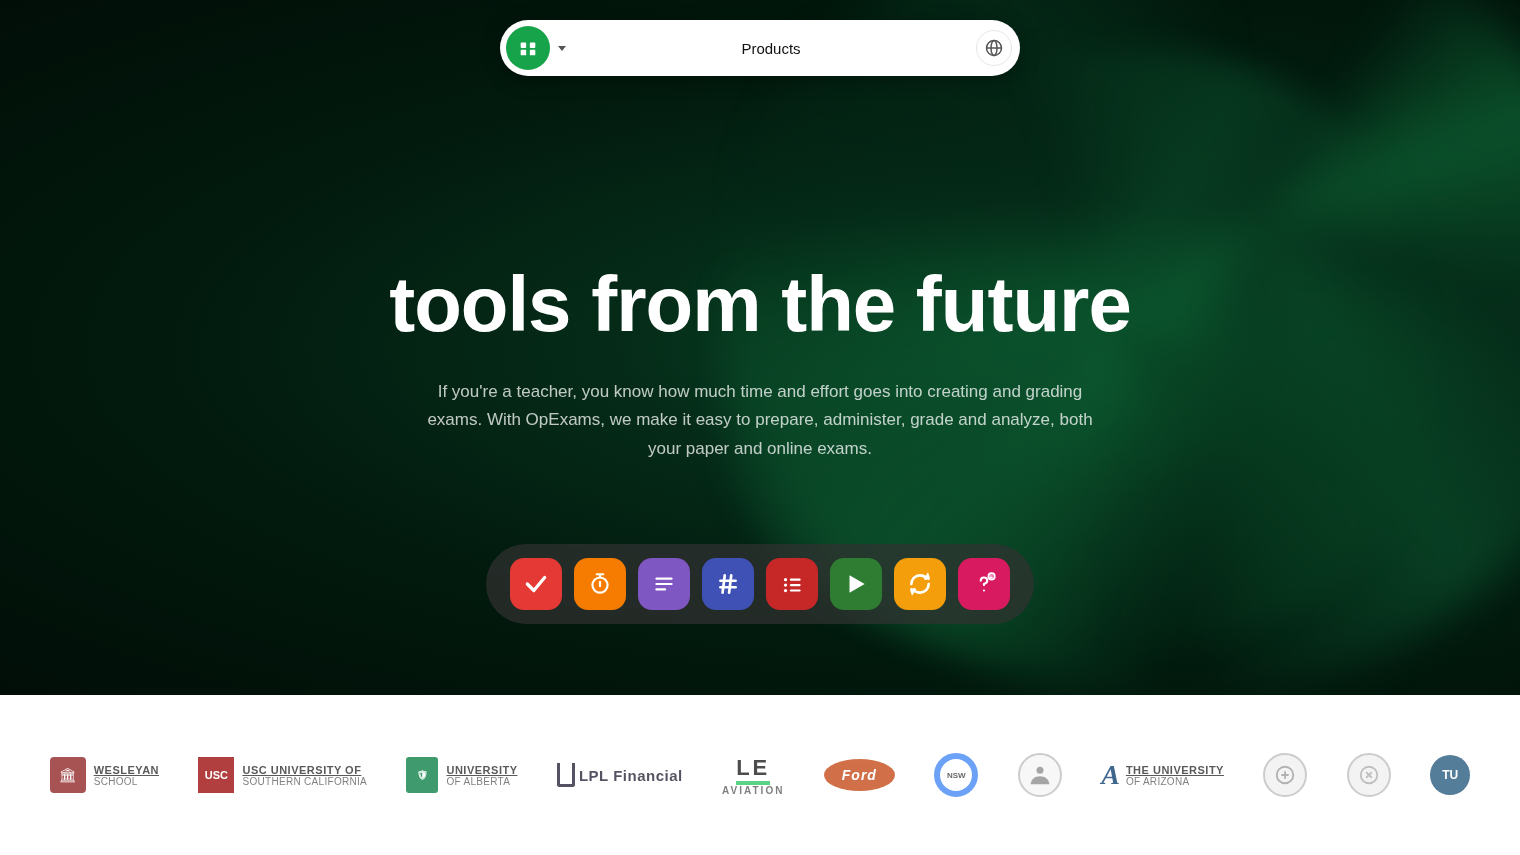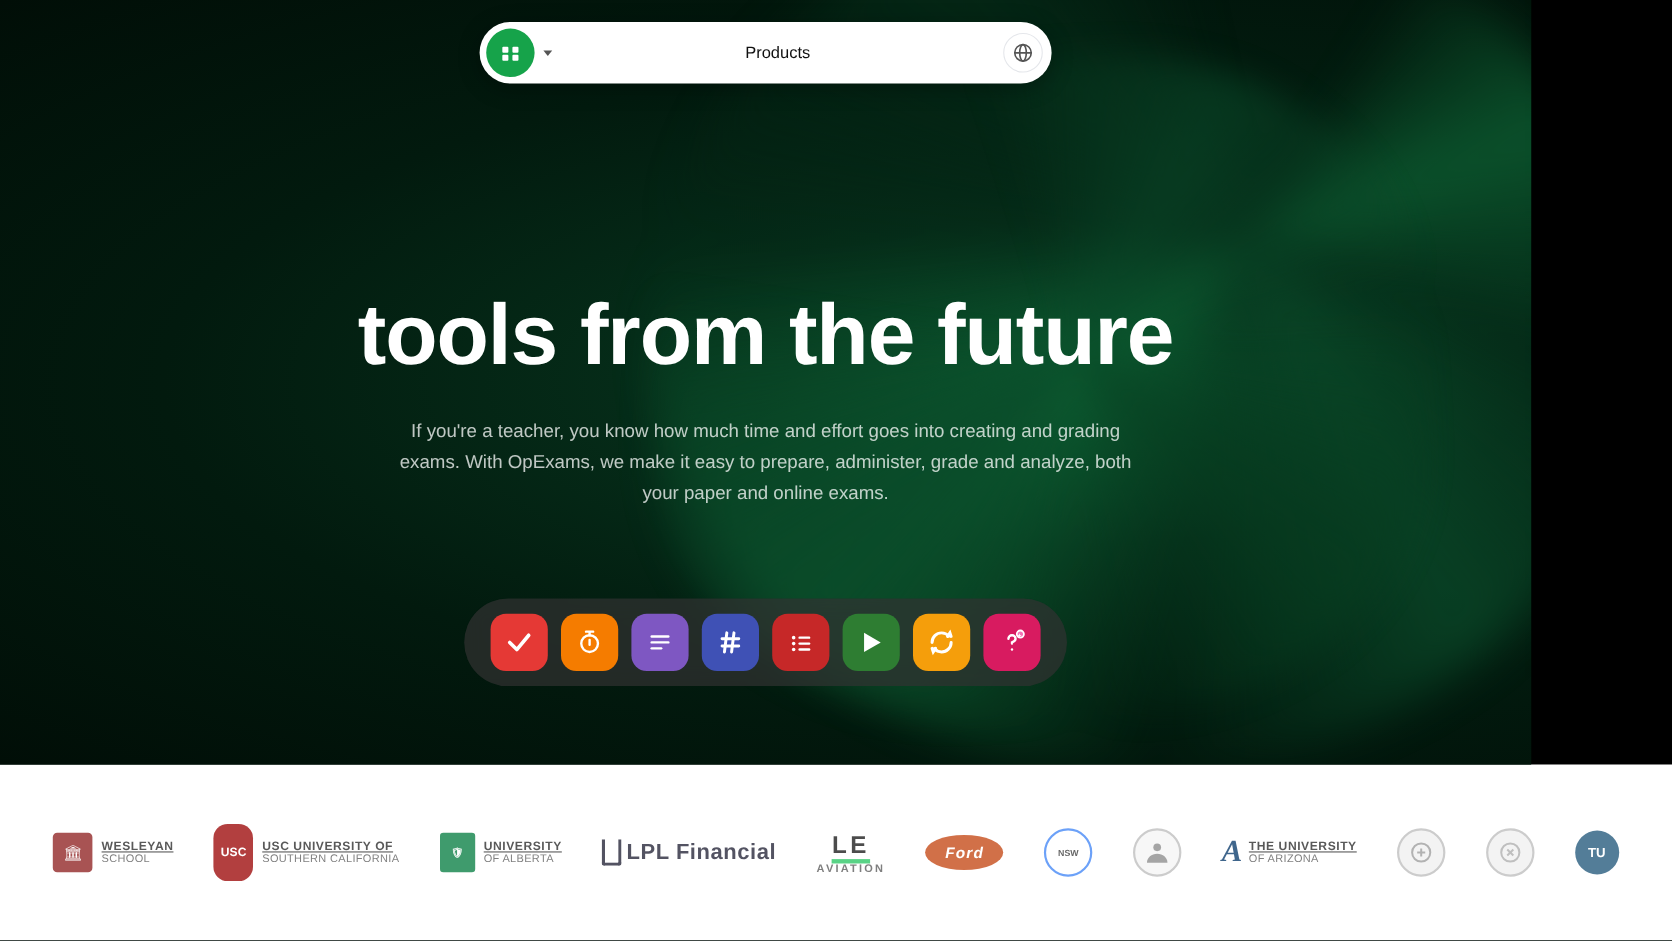--- a/index.html
+++ b/index.html
@@ -1,20 +1,20 @@
 <!DOCTYPE html>
 <html><head>
   <meta charset="utf-8">
   <style>
     * { margin: 0; padding: 0; box-sizing: border-box; }
     body { width: 1520px; height: 855px; overflow: hidden; font-family: -apple-system, BlinkMacSystemFont, 'Segoe UI', sans-serif; background: #000; }
 
     
     .hero {
-      width: 1392px;
+      width: 1520px;
       height: 695px;
       background: #021a0e;
       position: relative;
       overflow: hidden;
       display: flex;
       flex-direction: column;
       align-items: center;
     }
 
     
@@ -353,55 +353,55 @@
 
   <div class="logo-item">
     <div class="wesleyan-icon">🏛</div>
     <div class="logo-text-block">
       <span class="logo-name">WESLEYAN</span>
       <span class="logo-sub">SCHOOL</span>
     </div>
   </div>
 
   <div class="logo-item">
-    <div style="width:36px;height:52px;background:#990000;border-radius:13px;display:flex;align-items:center;justify-content:center;color:white;font-size:11px;font-weight:bold;">USC</div>
+    <div style="width:36px;height:36px;background:#990000;border-radius:0;display:flex;align-items:center;justify-content:center;color:white;font-size:11px;font-weight:bold;">USC</div>
     <div class="logo-text-block">
       <span class="logo-name">USC University of</span>
       <span class="logo-sub">Southern California</span>
     </div>
   </div>
 
   <div class="logo-item">
     <div style="width:32px;height:36px;background:#007A3D;border-radius:3px;display:flex;align-items:center;justify-content:center;color:white;font-size:9px;font-weight:bold;text-align:center;padding:2px;">🛡</div>
     <div class="logo-text-block">
       <span class="logo-name">UNIVERSITY</span>
       <span class="logo-sub">OF ALBERTA</span>
     </div>
   </div>
 
   <div class="logo-item">
     <div style="display:flex;align-items:center;gap:4px;">
       <div style="width:18px;height:24px;border-left:3px solid #1a1a2e;border-bottom:3px solid #1a1a2e;border-right:3px solid #1a1a2e;border-radius:0 0 3px 3px;"></div>
-      <span style="font-size:20px;font-weight:700;color:#1a1a2e;letter-spacing:0.5px;">LPL Financial</span>
+      <span style="font-size:15px;font-weight:700;color:#1a1a2e;letter-spacing:0.5px;">LPL Financial</span>
     </div>
   </div>
 
   <div class="logo-item">
     <div class="le-aviation">
       <span style="font-size:22px;font-weight:900;color:#111;letter-spacing:3px;border-bottom:4px solid #22c55e;">LE</span>
       <span style="font-size:10px;font-weight:600;color:#555;letter-spacing:2px;">AVIATION</span>
     </div>
   </div>
 
   <div class="logo-item">
     <div class="ford-oval">Ford</div>
   </div>
 
   <div class="logo-item">
-    <div style="width:44px;height:44px;border:2px solid #3b82f6;border-radius:50%;display:flex;flex-direction:column;align-items:center;justify-content:center;padding:2px;">
+    <div style="width:44px;height:44px;border:6px solid #3b82f6;border-radius:50%;display:flex;flex-direction:column;align-items:center;justify-content:center;padding:2px;">
       <span style="font-size:8px;font-weight:700;color:#333;">NSW</span>
     </div>
   </div>
 
   <div class="logo-item">
     <div style="width:44px;height:44px;border:2px solid #bbb;border-radius:50%;background:#f5f5f5;display:flex;align-items:center;justify-content:center;">
       <svg width="28" height="28" viewBox="0 0 24 24" fill="#888">
           <circle cx="12" cy="8" r="3" fill="#888"></circle>
           <path d="M4 20c0-4 3.6-7 8-7s8 3 8 7" fill="#888"></path>
         </svg>

